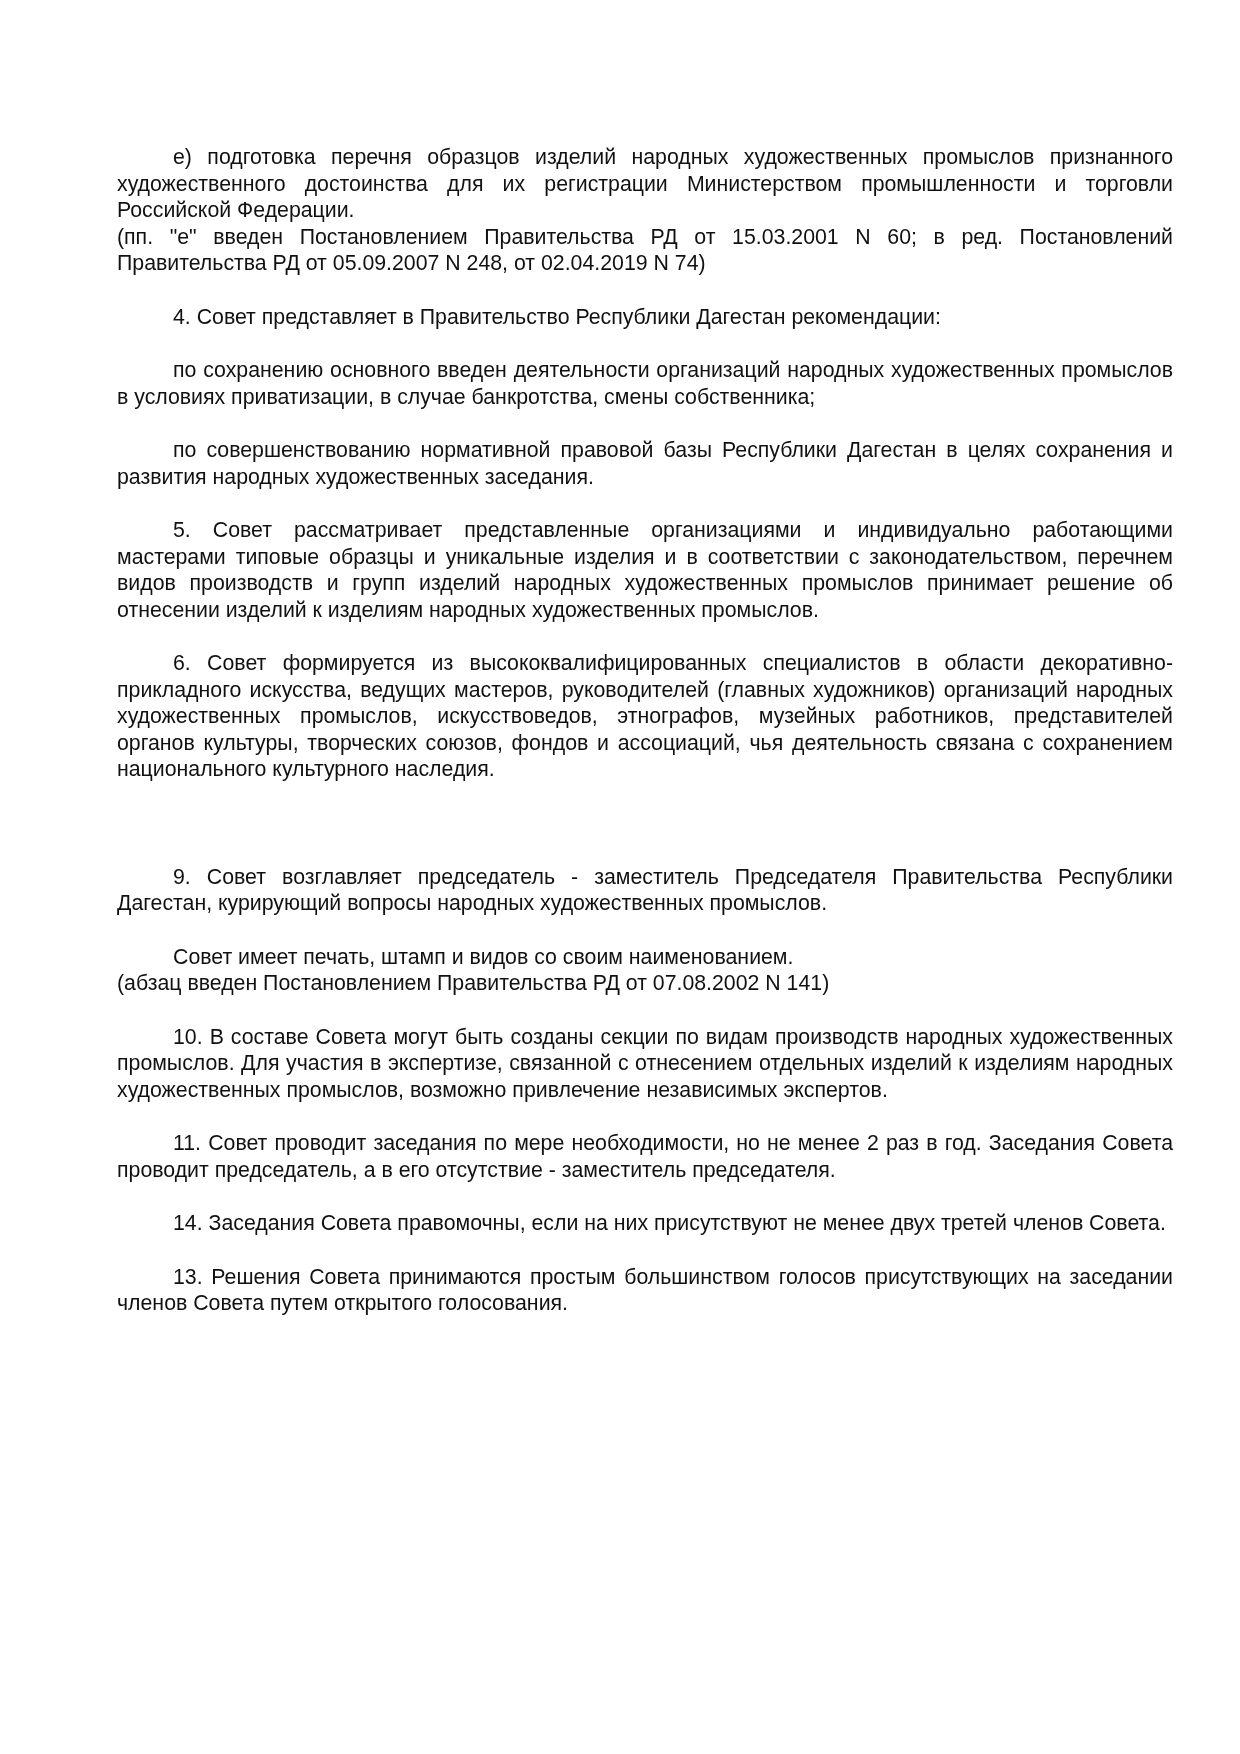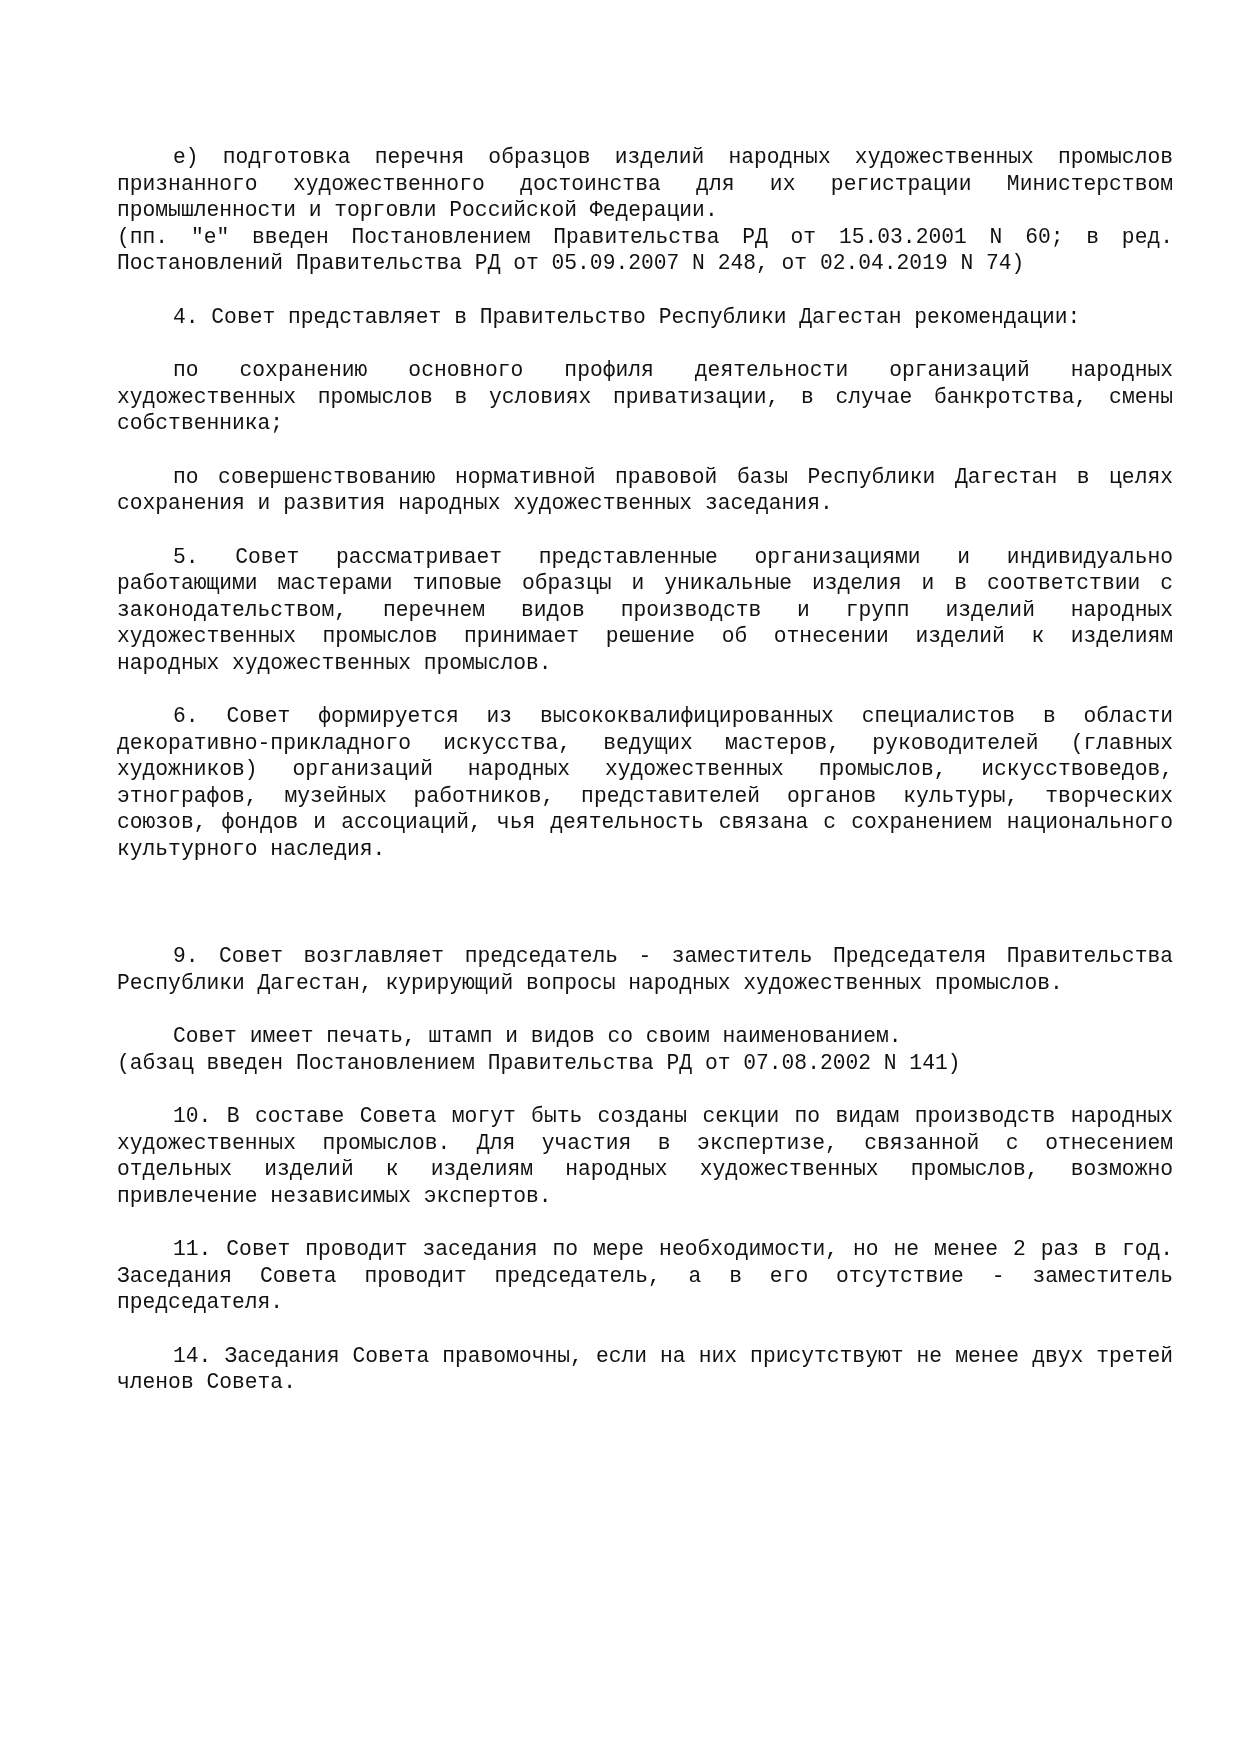--- a/index.html
+++ b/index.html
@@ -1,48 +1,49 @@
 <!DOCTYPE html>
 <html><head>
 <meta charset="utf-8">
 <style>
   html, body { margin: 0; padding: 0; background: #ffffff; }
   body { width: 1240px; height: 1754px; position: relative; overflow: hidden; }
   .page {
     position: absolute; left: 117px; top: 144px; width: 1056px;
-    font-family: Liberation Mono, monospace; font-size: 21.3px; line-height: 26.5px;
+    font-family: Liberation Sans, sans-serif; font-size: 21.3px; line-height: 26.5px;
     color: #111; text-align: justify;
   }
   .p { text-indent: 56px; margin: 0; }
   .p.noind { text-indent: 0; }
   .gap { height: 27px; }
 </style>
 </head>
 <body>
 
 <div class="page">
   <p class="p">е) подготовка перечня образцов изделий народных художественных промыслов признанного художественного достоинства для их регистрации Министерством промышленности и торговли Российской Федерации.</p>
   <p class="p noind">(пп. "е" введен Постановлением Правительства РД от 15.03.2001 N 60; в ред. Постановлений Правительства РД от 05.09.2007 N 248, от 02.04.2019 N 74)</p>
   <div class="gap"></div>
   <p class="p">4. Совет представляет в Правительство Республики Дагестан рекомендации:</p>
   <div class="gap"></div>
-  <p class="p">по сохранению основного профиля деятельности организаций народных художественных промыслов в условиях приватизации, в случае банкротства, смены собственника;</p>
+  <p class="p">по сохранению основного введен деятельности организаций народных художественных промыслов в условиях приватизации, в случае банкротства, смены собственника;</p>
   <div class="gap"></div>
   <p class="p">по совершенствованию нормативной правовой базы Республики Дагестан в целях сохранения и развития народных художественных заседания.</p>
   <div class="gap"></div>
   <p class="p">5. Совет рассматривает представленные организациями и индивидуально работающими мастерами типовые образцы и уникальные изделия и в соответствии с законодательством, перечнем видов производств и групп изделий народных художественных промыслов принимает решение об отнесении изделий к изделиям народных художественных промыслов.</p>
   <div class="gap"></div>
   <p class="p">6. Совет формируется из высококвалифицированных специалистов в области декоративно-прикладного искусства, ведущих мастеров, руководителей (главных художников) организаций народных художественных промыслов, искусствоведов, этнографов, музейных работников, представителей органов культуры, творческих союзов, фондов и ассоциаций, чья деятельность связана с сохранением национального культурного наследия.</p>
   <div class="gap"></div>
   <div class="gap"></div>
   <div class="gap"></div>
   <p class="p">9. Совет возглавляет председатель - заместитель Председателя Правительства Республики Дагестан, курирующий вопросы народных художественных промыслов.</p>
   <div class="gap"></div>
   <p class="p">Совет имеет печать, штамп и видов со своим наименованием.</p>
   <p class="p noind">(абзац введен Постановлением Правительства РД от 07.08.2002 N 141)</p>
   <div class="gap"></div>
   <p class="p">10. В составе Совета могут быть созданы секции по видам производств народных художественных промыслов. Для участия в экспертизе, связанной с отнесением отдельных изделий к изделиям народных художественных промыслов, возможно привлечение независимых экспертов.</p>
   <div class="gap"></div>
   <p class="p">11. Совет проводит заседания по мере необходимости, но не менее 2 раз в год. Заседания Совета проводит председатель, а в его отсутствие - заместитель председателя.</p>
   <div class="gap"></div>
   <p class="p">14. Заседания Совета правомочны, если на них присутствуют не менее двух третей членов Совета.</p>
   <div class="gap"></div>
+  <p class="p">13. Решения Совета принимаются простым большинством голосов присутствующих на заседании членов Совета путем открытого голосования.</p>
 </div>
 
 </body></html>

